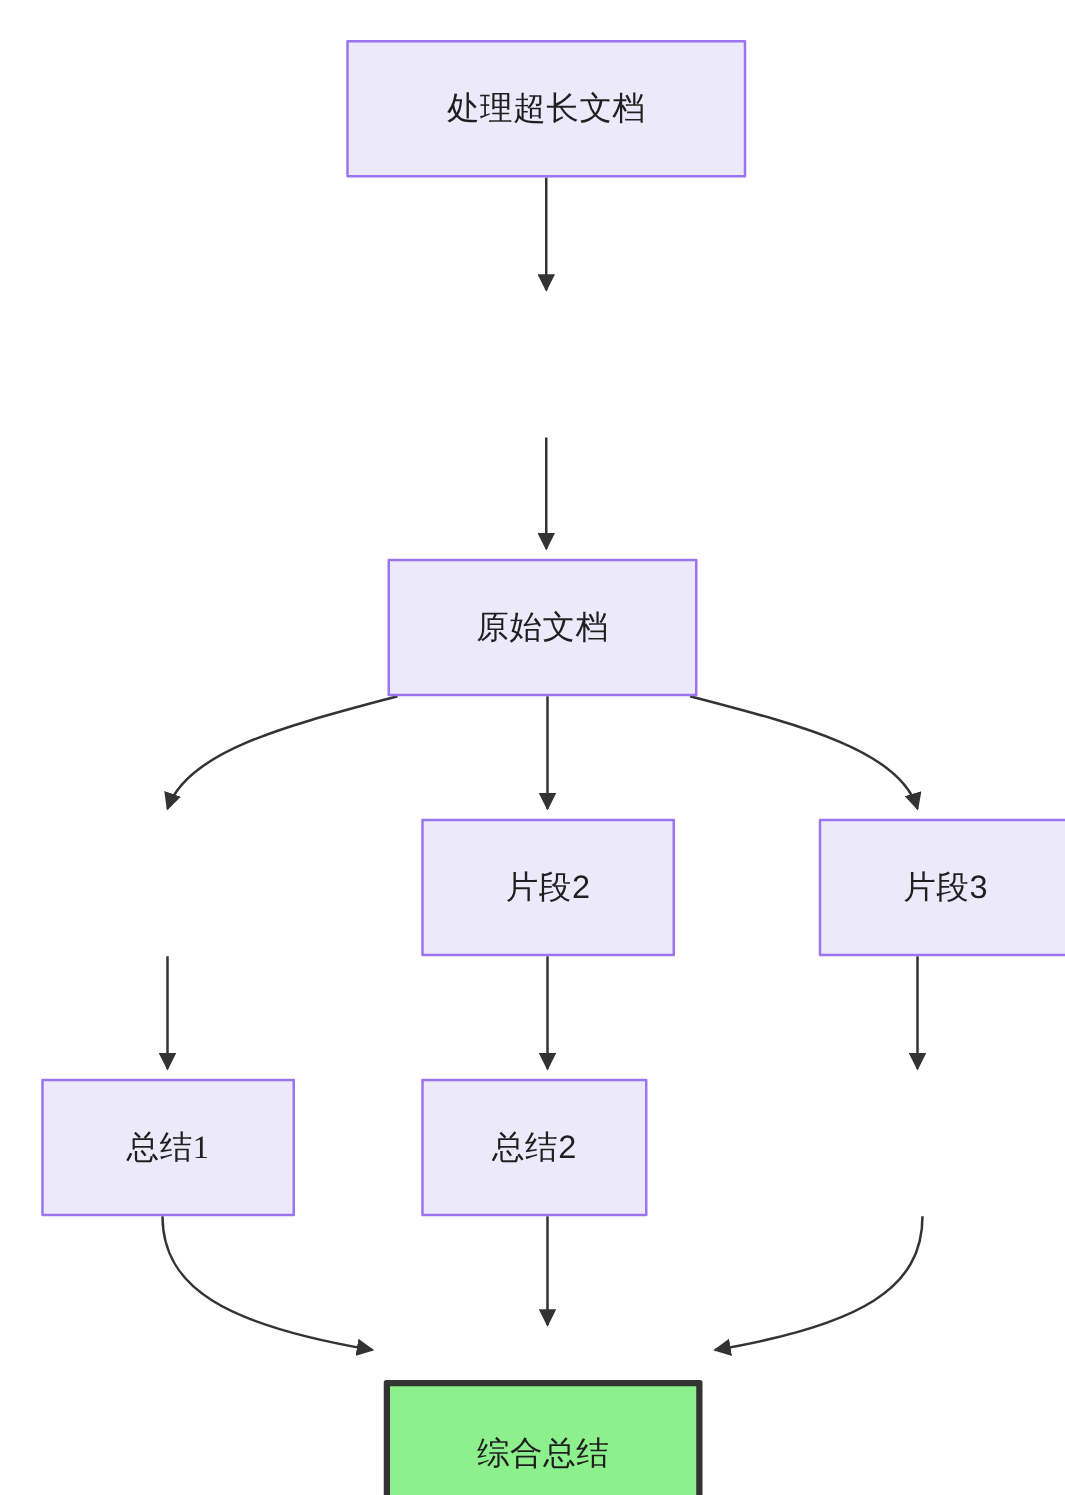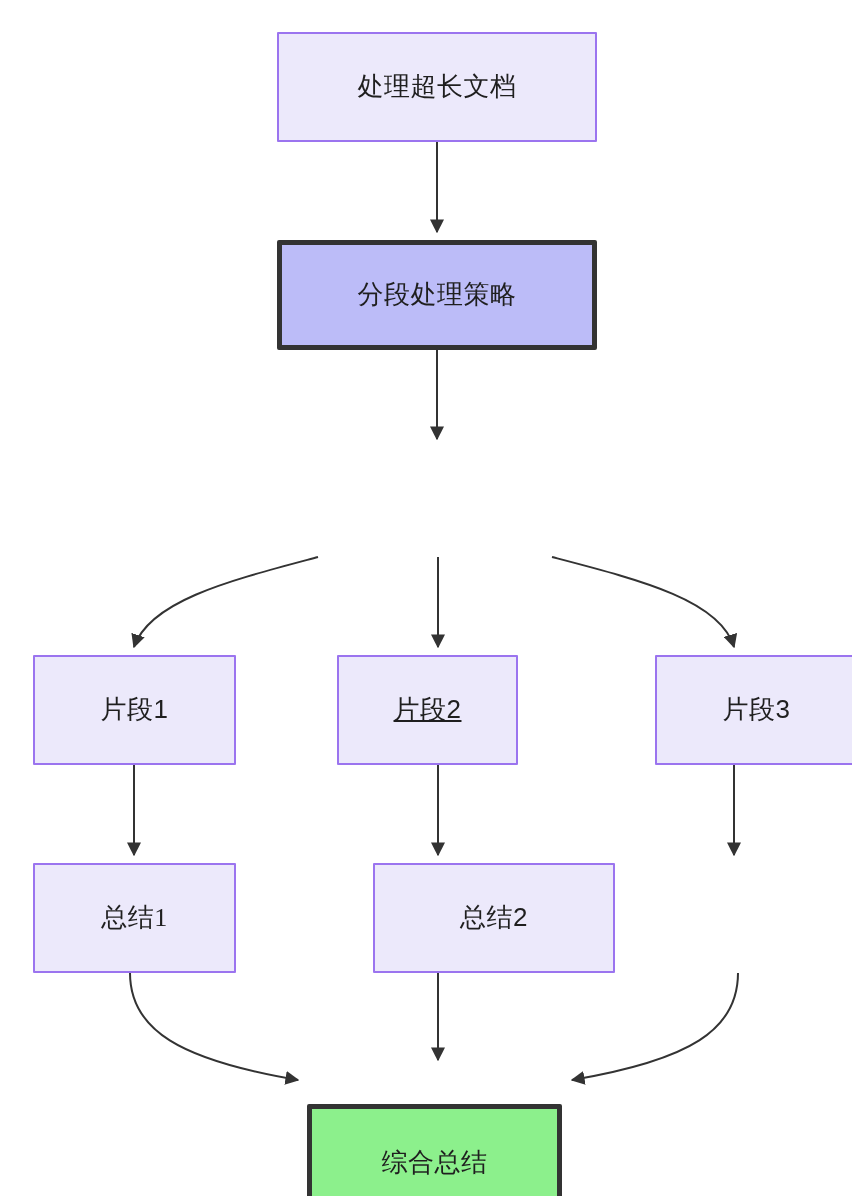--- a/index.html
+++ b/index.html
@@ -91,42 +91,39 @@
 
     <path d="M 438 973 L 438 1060" fill="none" stroke="#333333" stroke-width="2" marker-end="url(#arrow)"></path>
 
     <path d="M 738 973 C 738 1030, 690 1060, 572 1080" fill="none" stroke="#333333" stroke-width="2" marker-end="url(#arrow)"></path>
   </svg>
 
   <div class="node node-normal" style="left:277px; top:32px; width:320px; height:110px;">
     <span class="node-label">处理超长文档</span>
   </div>
 
-  <div class="node node-emph" style="left:277px; top:240px; width:320px; height:110px;">
-    <span class="node-label">分段处理策略</span>
+
+  <div class="node node-normal" style="left:310px; top:447px; width:248px; height:110px;">
+    <span class="node-label">原始文档</span>
   </div>
 
 
-  <div class="node node-normal" style="left:33px; top:655px; width:203px; height:110px;">
-    <span class="node-label">片段1</span>
-  </div>
-
-  <div class="node node-normal" style="left:337px; top:655px; width:181px; height:110px;text-decoration:underline;">
+  <div class="node node-normal" style="left:337px; top:655px; width:203px; height:110px;">
     <span class="node-label">片段2</span>
   </div>
 
   <div class="node node-normal" style="left:655px; top:655px; width:203px; height:110px;">
     <span class="node-label">片段3</span>
   </div>
 
   <div class="node node-normal" style="left:33px; top:863px; width:203px; height:110px;font-family:Liberation Serif, serif;">
     <span class="node-label">总结1</span>
   </div>
 
-  <div class="node node-normal" style="left:337px; top:863px; width:242px; height:110px;margin-left:36px;">
+  <div class="node node-normal" style="left:337px; top:863px; width:181px; height:110px;">
     <span class="node-label">总结2</span>
   </div>
 
 
   <div class="node node-final" style="left:307px; top:1068px; width:255px; height:118px;">
     <span class="node-label">综合总结</span>
   </div>
 
 </div>
 

